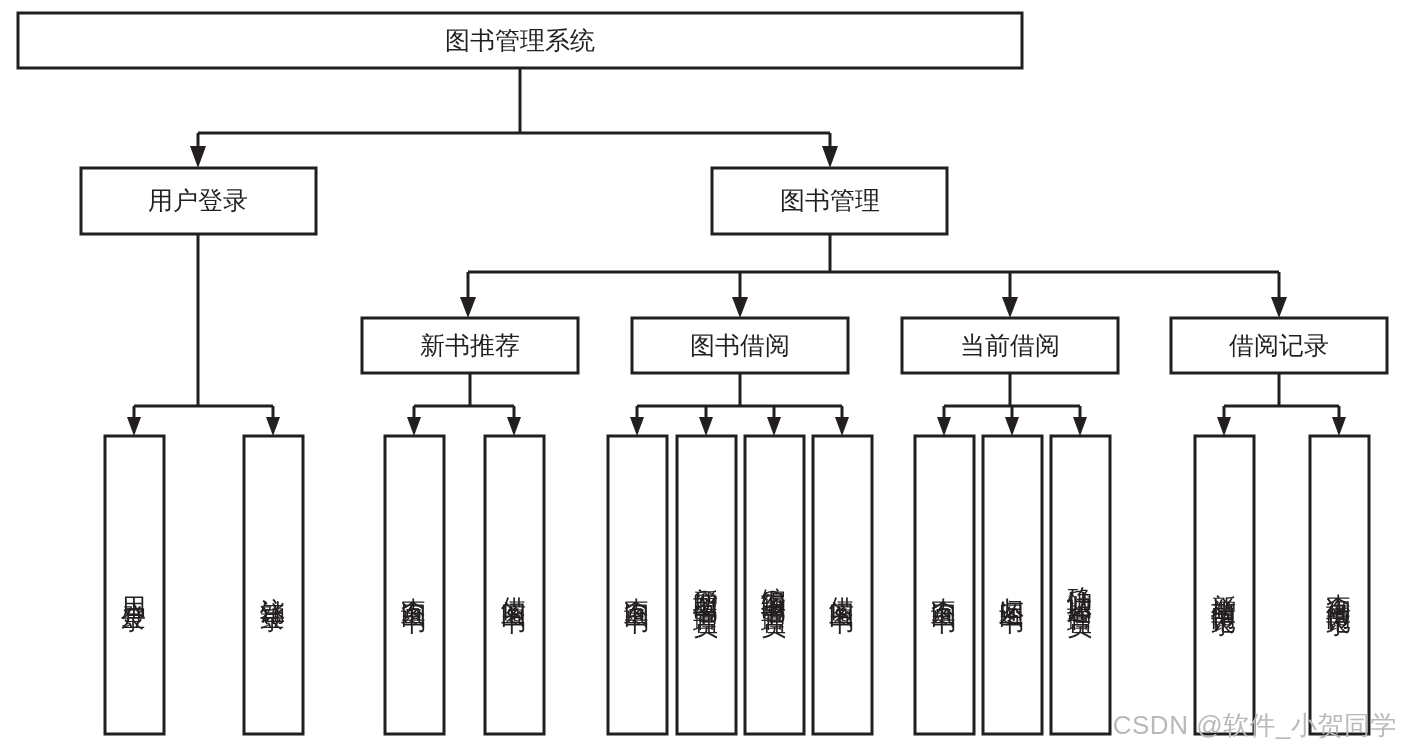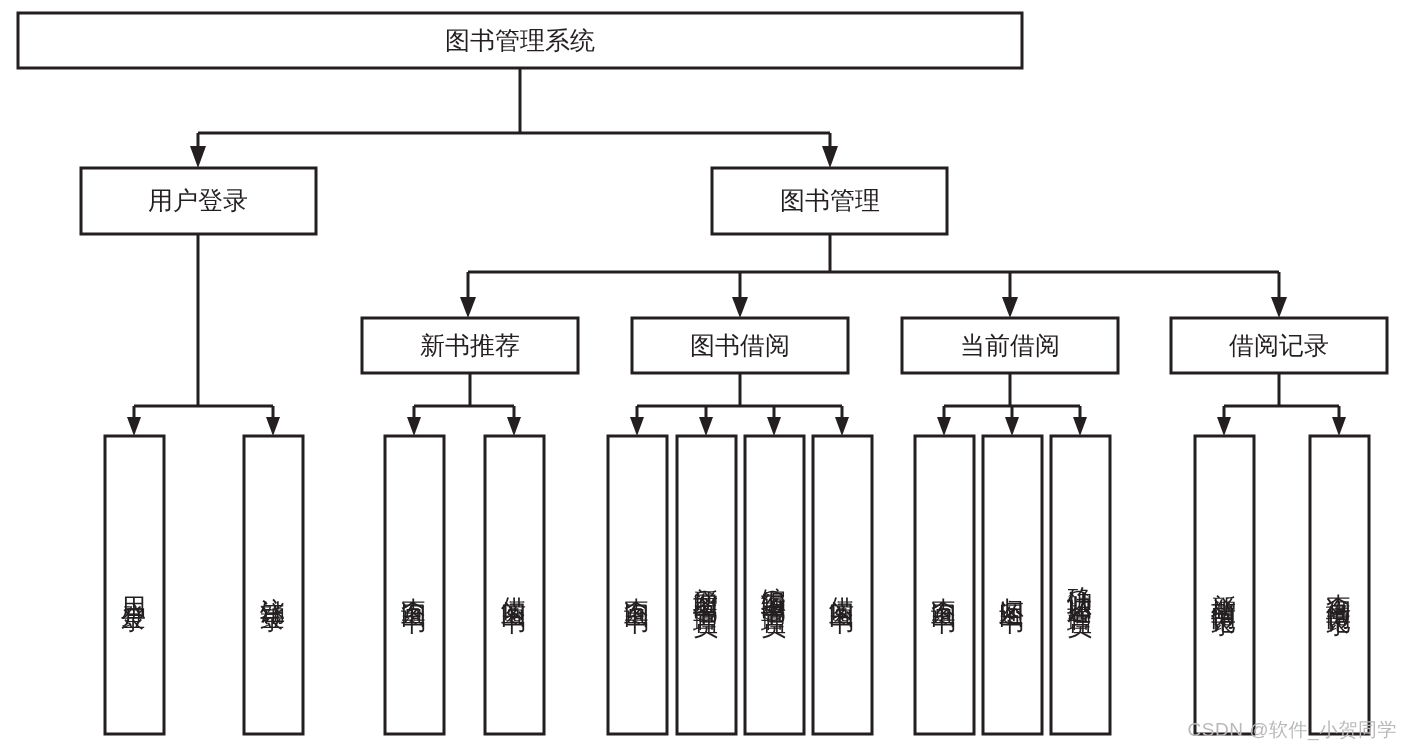--- a/index.html
+++ b/index.html
@@ -26,21 +26,21 @@
     letter-spacing:4px;
     dominant-baseline:central;
     text-anchor:middle;
   }
   .link{stroke:#231f20;stroke-width:3;fill:none;}
   .arrow-head{fill:#231f20;}
   .watermark{
     position:absolute;
     right:8px;bottom:4px;
     font-family:"Liberation Sans","DejaVu Sans",sans-serif;
-    font-size:19px;
+    font-size:26px;
     color:#b9b9b9;
     white-space:nowrap;
     letter-spacing:0.5px;
   }
 </style>
 </head>
 <body>
 
 <div id="stage">
 

